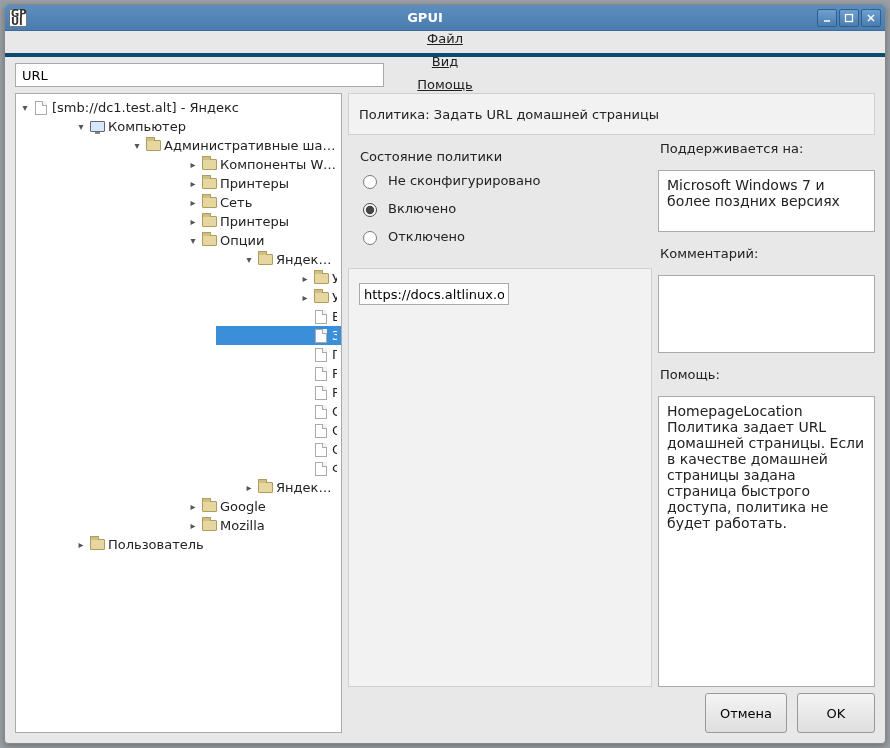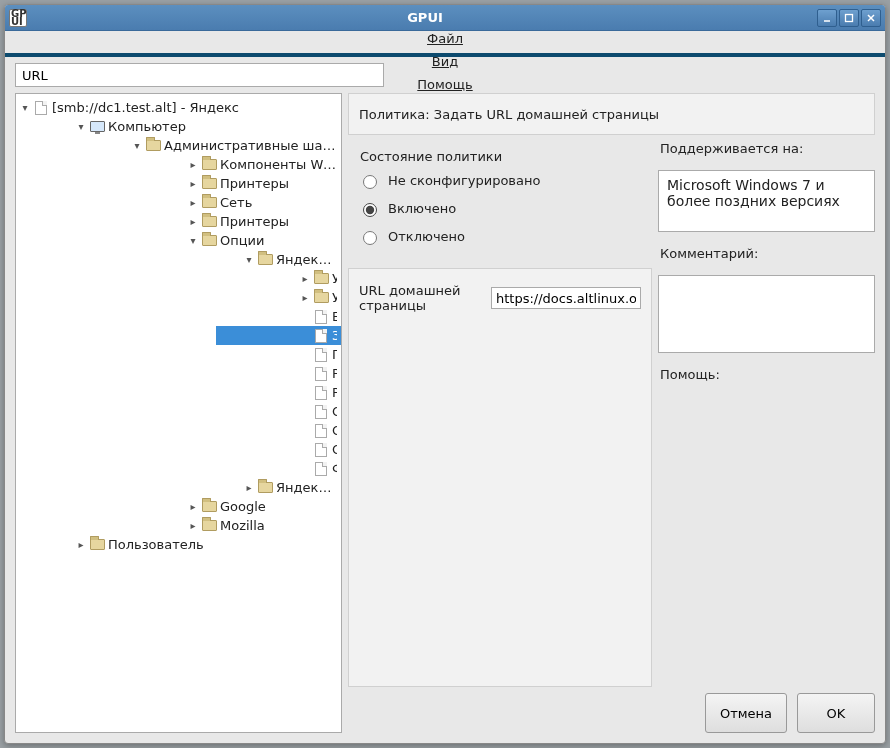--- a/index.html
+++ b/index.html
@@ -457,32 +457,33 @@
                 <input type="radio" name="state" checked="" style="">
                 <span>Включено</span>
               </label>
               <label class="radio-row">
                 <input type="radio" name="state" style="">
                 <span>Отключено</span>
               </label>
             </div>
             <div class="opt-box">
               <div class="opt-row">
-                <div class="c1">URL домашней страницы</div>
                 <div class="c2"><input class="text-input" value="https://docs.altlinux.org" style=""></div>
               </div>
             </div>
           </div>
 
           <div class="col-right">
             <div class="section-label">Поддерживается на:</div>
             <div class="ro-box supported-box">Microsoft Windows 7 и более поздних версиях</div>
             <div class="section-label">Комментарий:</div>
             <div class="ro-box comment-box"></div>
             <div class="section-label">Помощь:</div>
+            <div class="ro-box help-box" style="white-space:pre-line;">HomepageLocation
+Политика задает URL домашней страницы. Если в качестве домашней страницы задана страница быстрого доступа, политика не будет работать.</div>
           </div>
         </div>
 
         <div class="button-row">
           <button class="btn">Отмена</button>
           <button class="btn">OK</button>
         </div>
       </div>
 
     </div>

